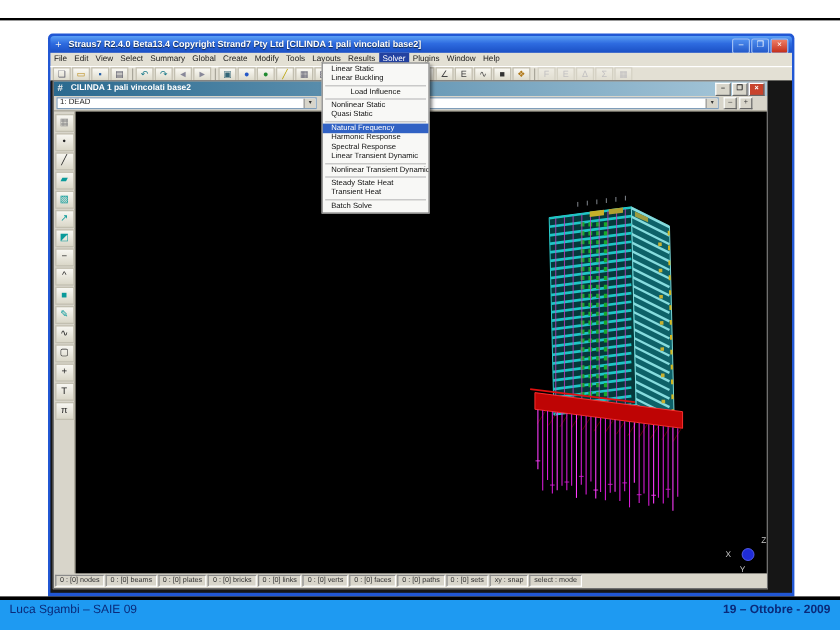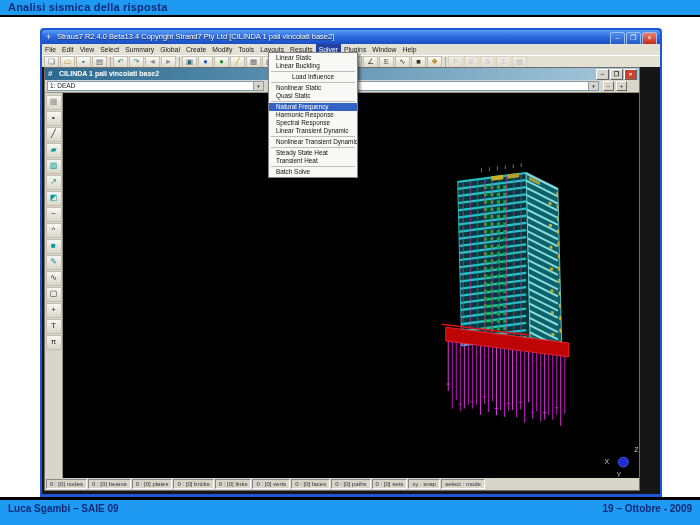--- a/index.html
+++ b/index.html
@@ -6,21 +6,21 @@
   .slide{position:relative;width:700px;height:525px;background:#ffffff;overflow:hidden;
          font-family:"Liberation Sans",sans-serif;}
   
   .banner{position:absolute;left:0;top:0;width:700px;height:15px;background:#1E9AF2;}
   .banner span{position:absolute;left:8px;top:1px;font-size:11px;font-weight:bold;color:#0A2A7A;letter-spacing:.2px;}
   .banner-line{position:absolute;left:0;top:15px;width:700px;height:2px;background:#000;}
   
   .main-window{position:absolute;left:40px;top:28px;width:622px;height:469px;background:#2157D4;border-radius:4px 4px 0 0;}
   .titlebar{position:absolute;left:2px;top:2px;right:2px;height:14px;border-radius:3px 3px 0 0;
             background:linear-gradient(180deg,#5AA0F5 0%,#2E6BE0 45%,#1A4FC4 100%);color:#fff;}
-  .titlebar .title{display:block;font-size:7.5px;font-weight:normal;padding-left:15px;line-height:14px;
+  .titlebar .title{display:block;font-size:7.5px;font-weight:bold;padding-left:15px;line-height:14px;
             white-space:nowrap;overflow:hidden;text-shadow:0 1px 1px #123;}
   .app-icon{position:absolute;left:4px;top:0;font-size:9px;line-height:14px;color:#EFEFEF;}
   .win-buttons{position:absolute;right:3px;top:2px;display:flex;gap:1px;}
   .wbtn{width:13px;height:11px;font-size:7px;line-height:10px;text-align:center;color:#fff;
         background:linear-gradient(180deg,#4E8EF0,#2258C8);border:1px solid #9FC0F5;border-radius:2px;}
   .wbtn.close{background:linear-gradient(180deg,#F08068,#C22C18);}
   
   .menubar{position:absolute;left:2px;top:16px;right:2px;height:11px;background:#E3E0D4;display:flex;
            align-items:center;font-size:6.8px;color:#1a1a1a;}
   .menu-item{padding:0 3px;height:11px;line-height:11px;white-space:nowrap;}
@@ -65,31 +65,28 @@
   
   .solver-menu{position:absolute;left:228px;top:24px;width:90px;background:#F8F8F6;border:1px solid #828282;
         box-shadow:2px 2px 3px rgba(0,0,0,.55);z-index:50;padding:1px 0;box-sizing:border-box;}
   .sm-row{height:8px;line-height:8px;font-size:6.4px;color:#111;padding-left:7px;white-space:nowrap;overflow:hidden;}
   .sm-row.ind{padding-left:23px;}
   .sm-row.hl{background:#3162C4;color:#fff;}
   .sm-row.sep{height:1px;margin:1px 2px;background:#BDBDBD;padding:0;}
   
   .footer-line{position:absolute;left:0;top:497px;width:700px;height:3px;background:#000;}
   .footer{position:absolute;left:0;top:500px;width:700px;height:25px;background:#1E9AF2;}
-  .footer .fl{position:absolute;left:8px;top:3px;font-size:10px;font-weight:bold;color:#0A2A7A;}
+  .footer .fl{position:absolute;left:8px;top:3px;font-size:10px;font-weight:normal;color:#0A2A7A;}
   .footer .fr{position:absolute;right:8px;top:3px;font-size:10px;font-weight:bold;color:#0A2A7A;}
 </style>
 </head>
 <body>
 
 <div class="slide">
 
-  <div class="banner">
-    <span>Analisi sismica della risposta</span>
-  </div>
   <div class="banner-line"></div>
 
   <div class="main-window">
 
     <div class="titlebar">
       <span class="app-icon">+</span>
       <span class="title">Straus7 R2.4.0 Beta13.4 Copyright Strand7 Pty Ltd [CILINDA 1 pali vincolati base2]</span>
       <span class="win-buttons">
 
       <span class="wbtn">–</span>

